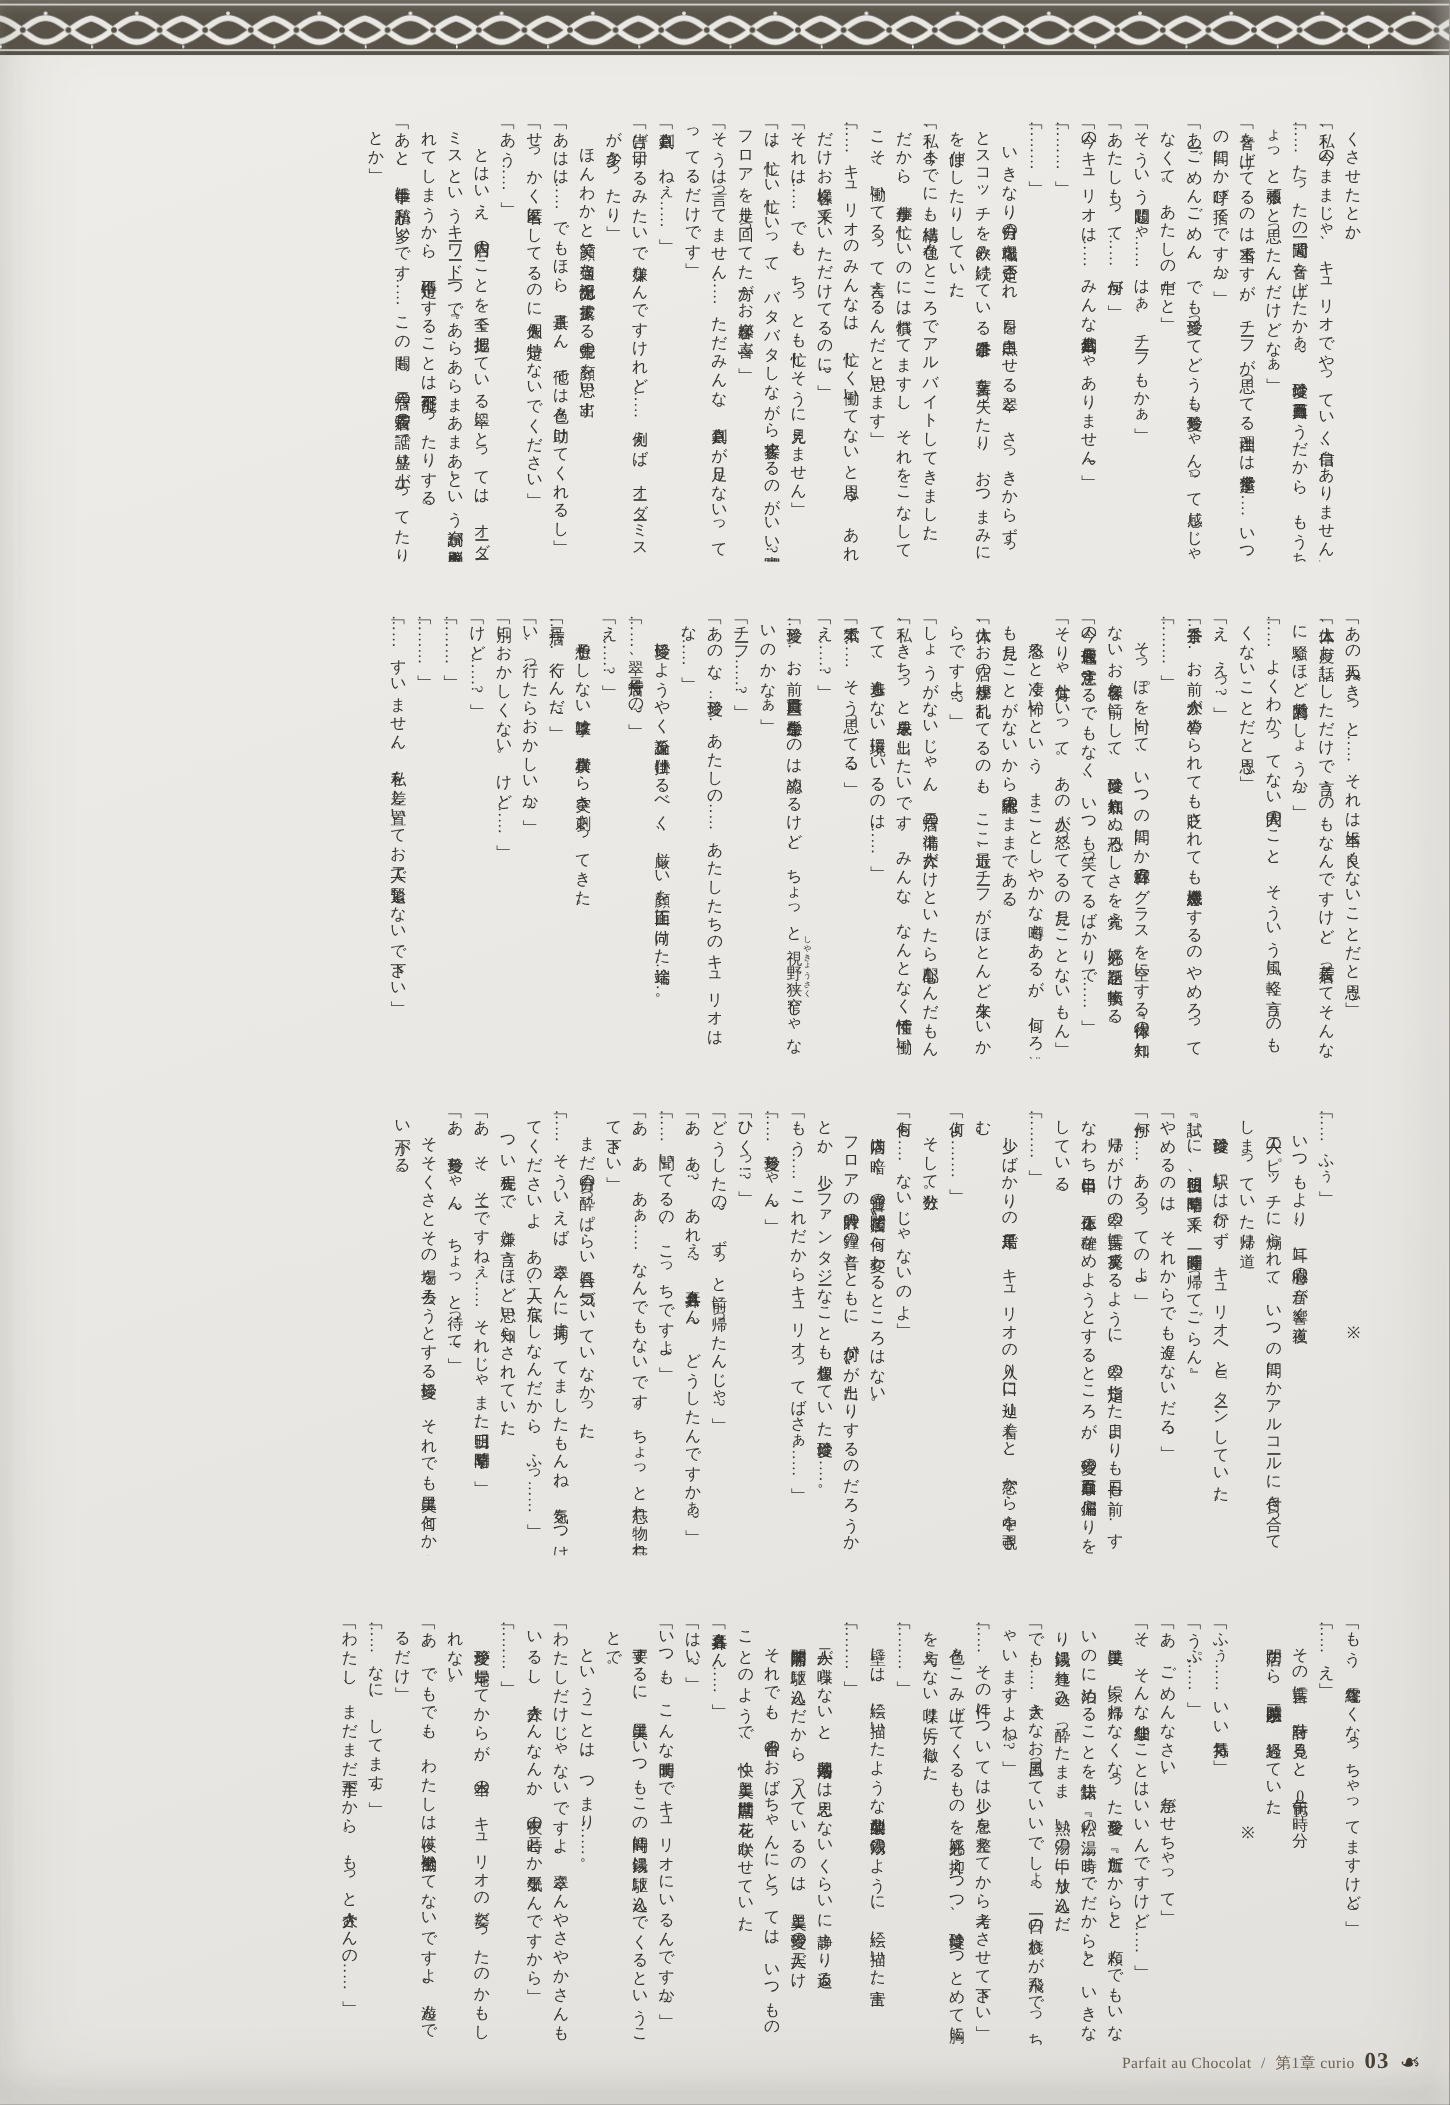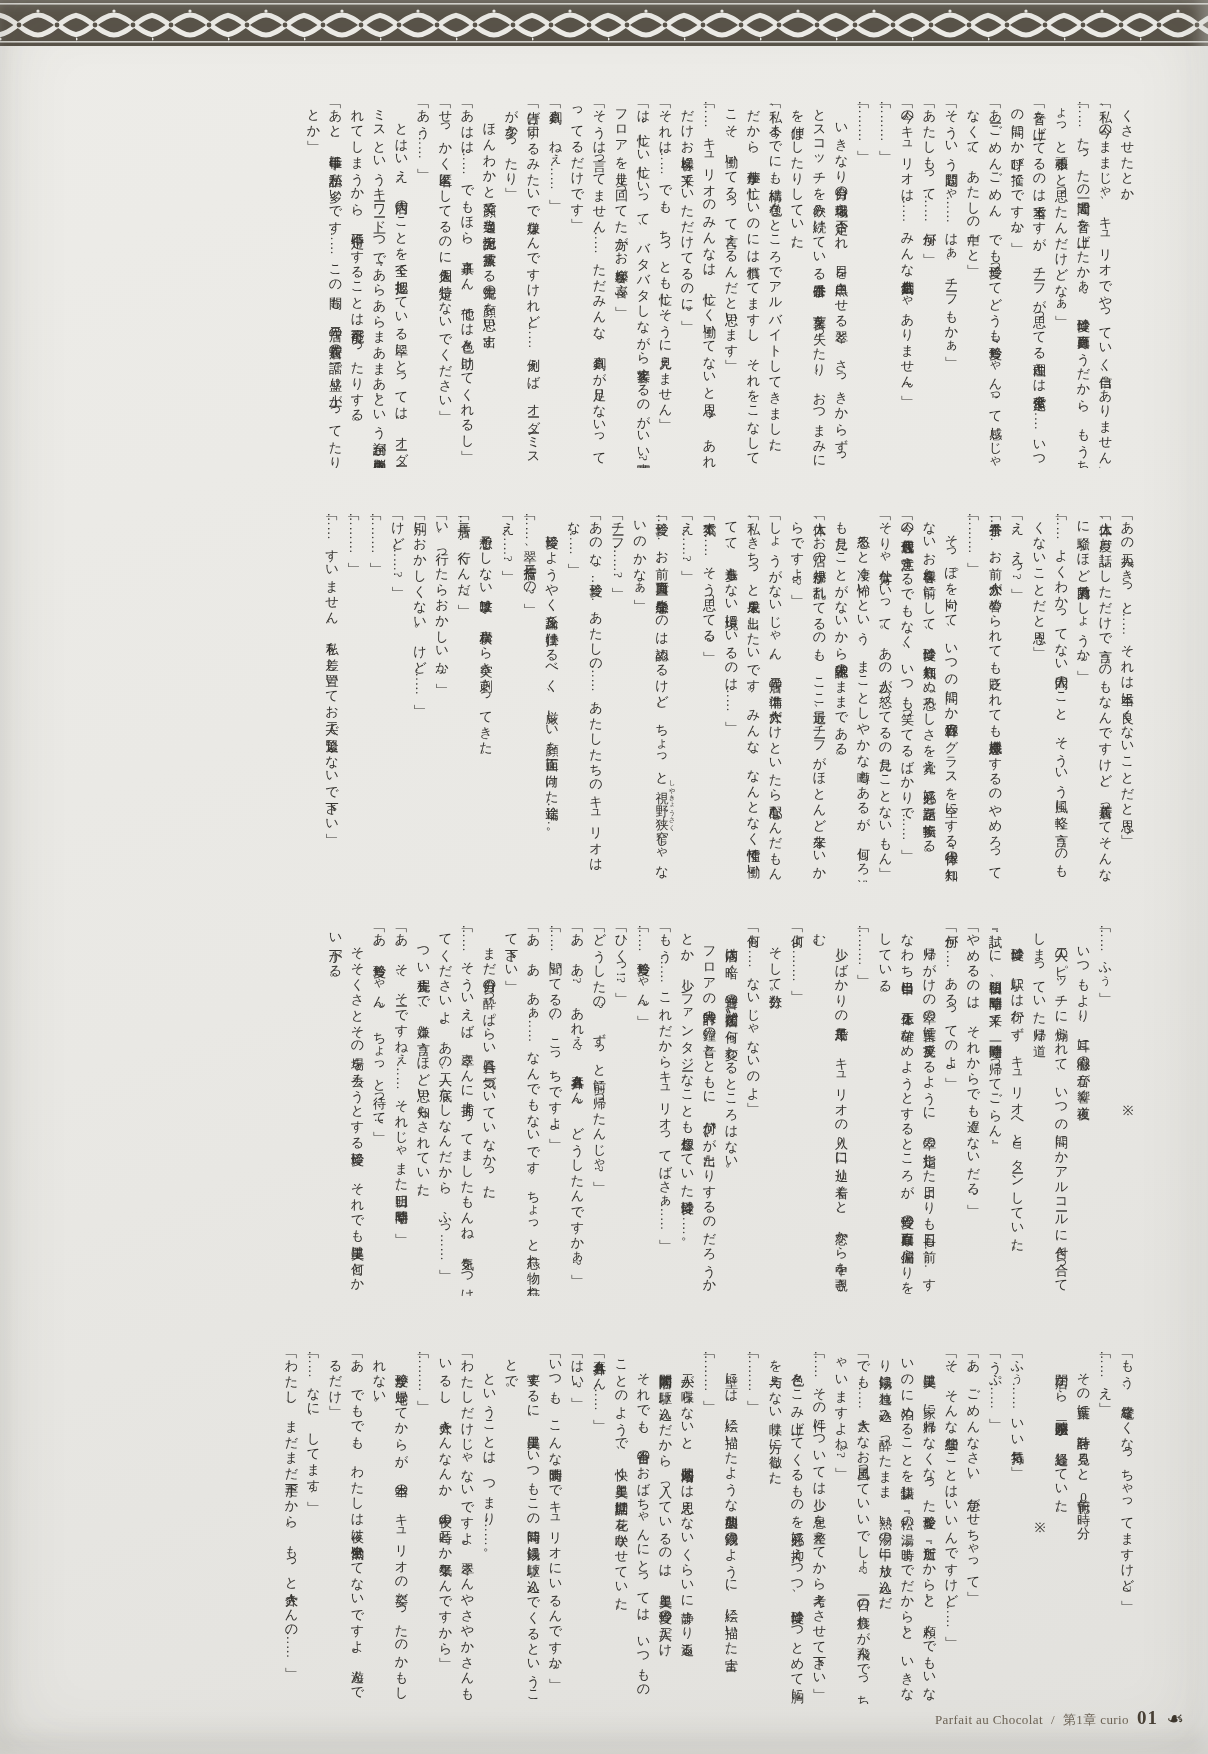--- a/index.html
+++ b/index.html
@@ -183,17 +183,17 @@
         <p class="para dialogue">「あ、でもでも、わたしは夜は全然働いてないですよ。遊んでるだけ」</p>
         <p class="para dialogue">「……なに、してます?」</p>
         <p class="para dialogue">「わたし、まだまだ下手だから。もっと大介さんの……」</p>
       </section>
   </main>
 
   <footer class="footer">
     <span class="f-series">Parfait au Chocolat</span>
     <span class="f-sep">/</span>
     <span class="f-chap">第1章 curio</span>
-    <span class="f-num">01</span>
+    <span class="f-num">03</span>
     <span class="f-logo">❧</span>
   </footer>
 
 </div>
 
 </body></html>

